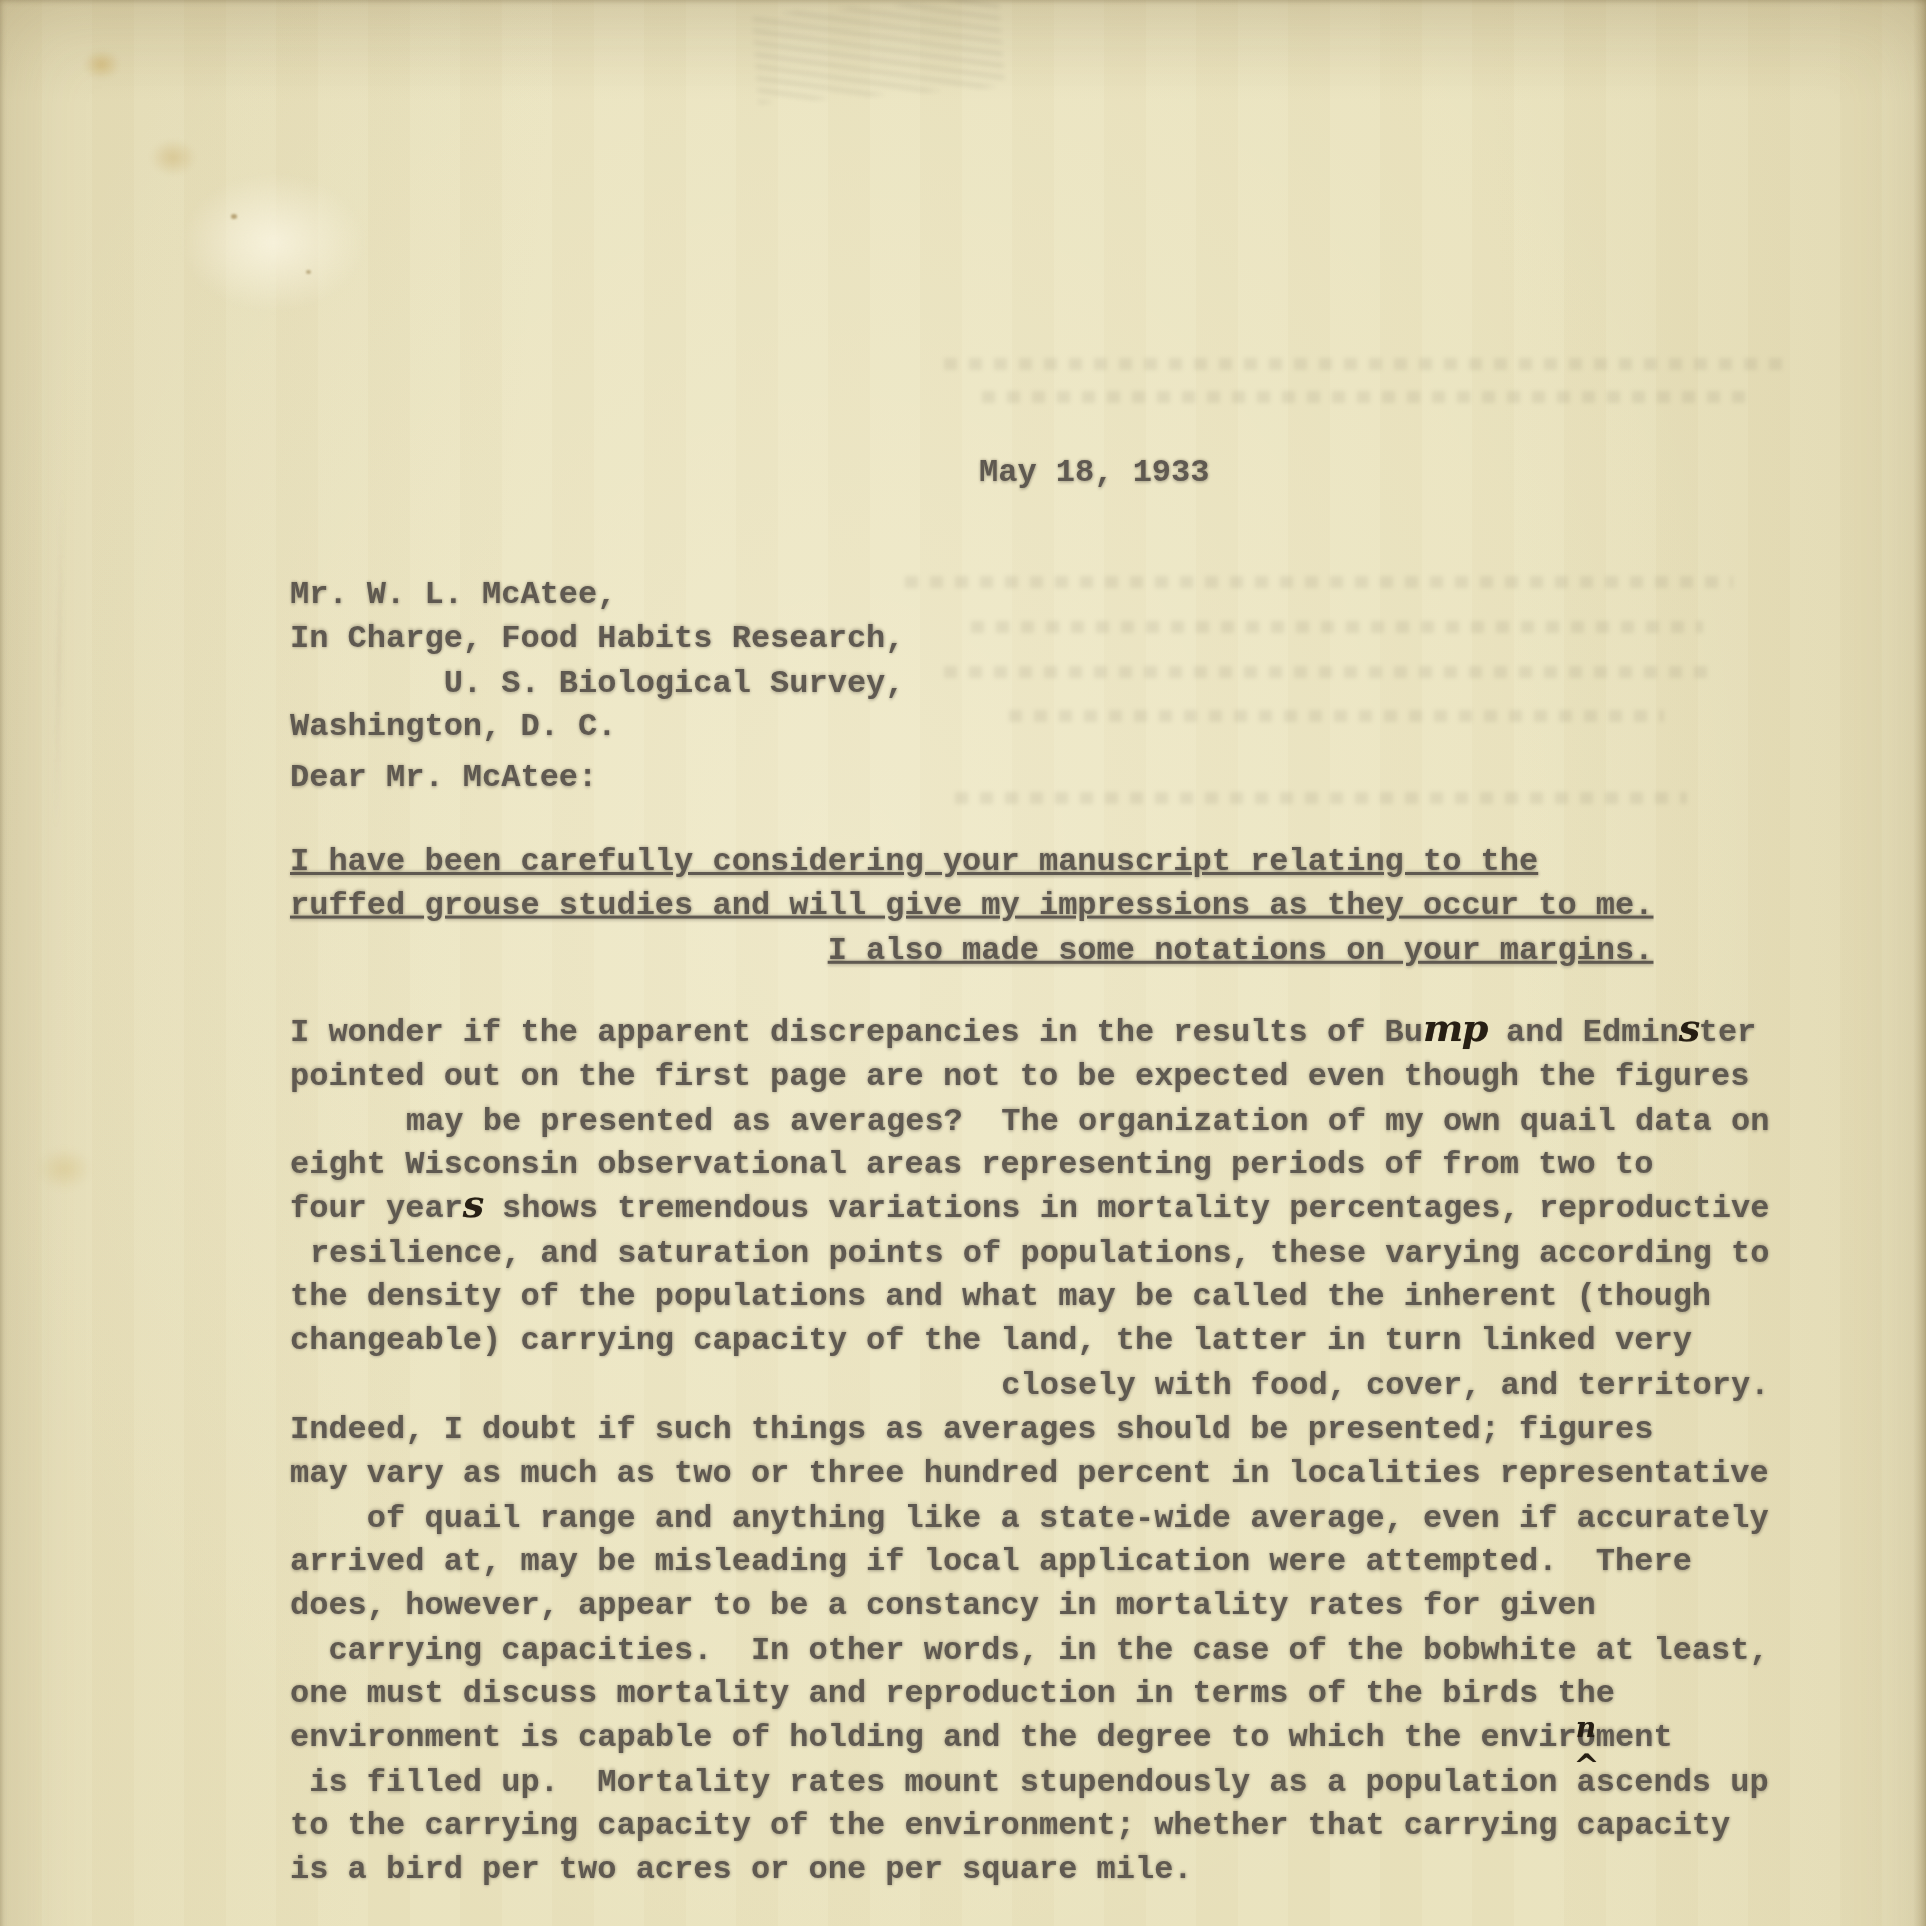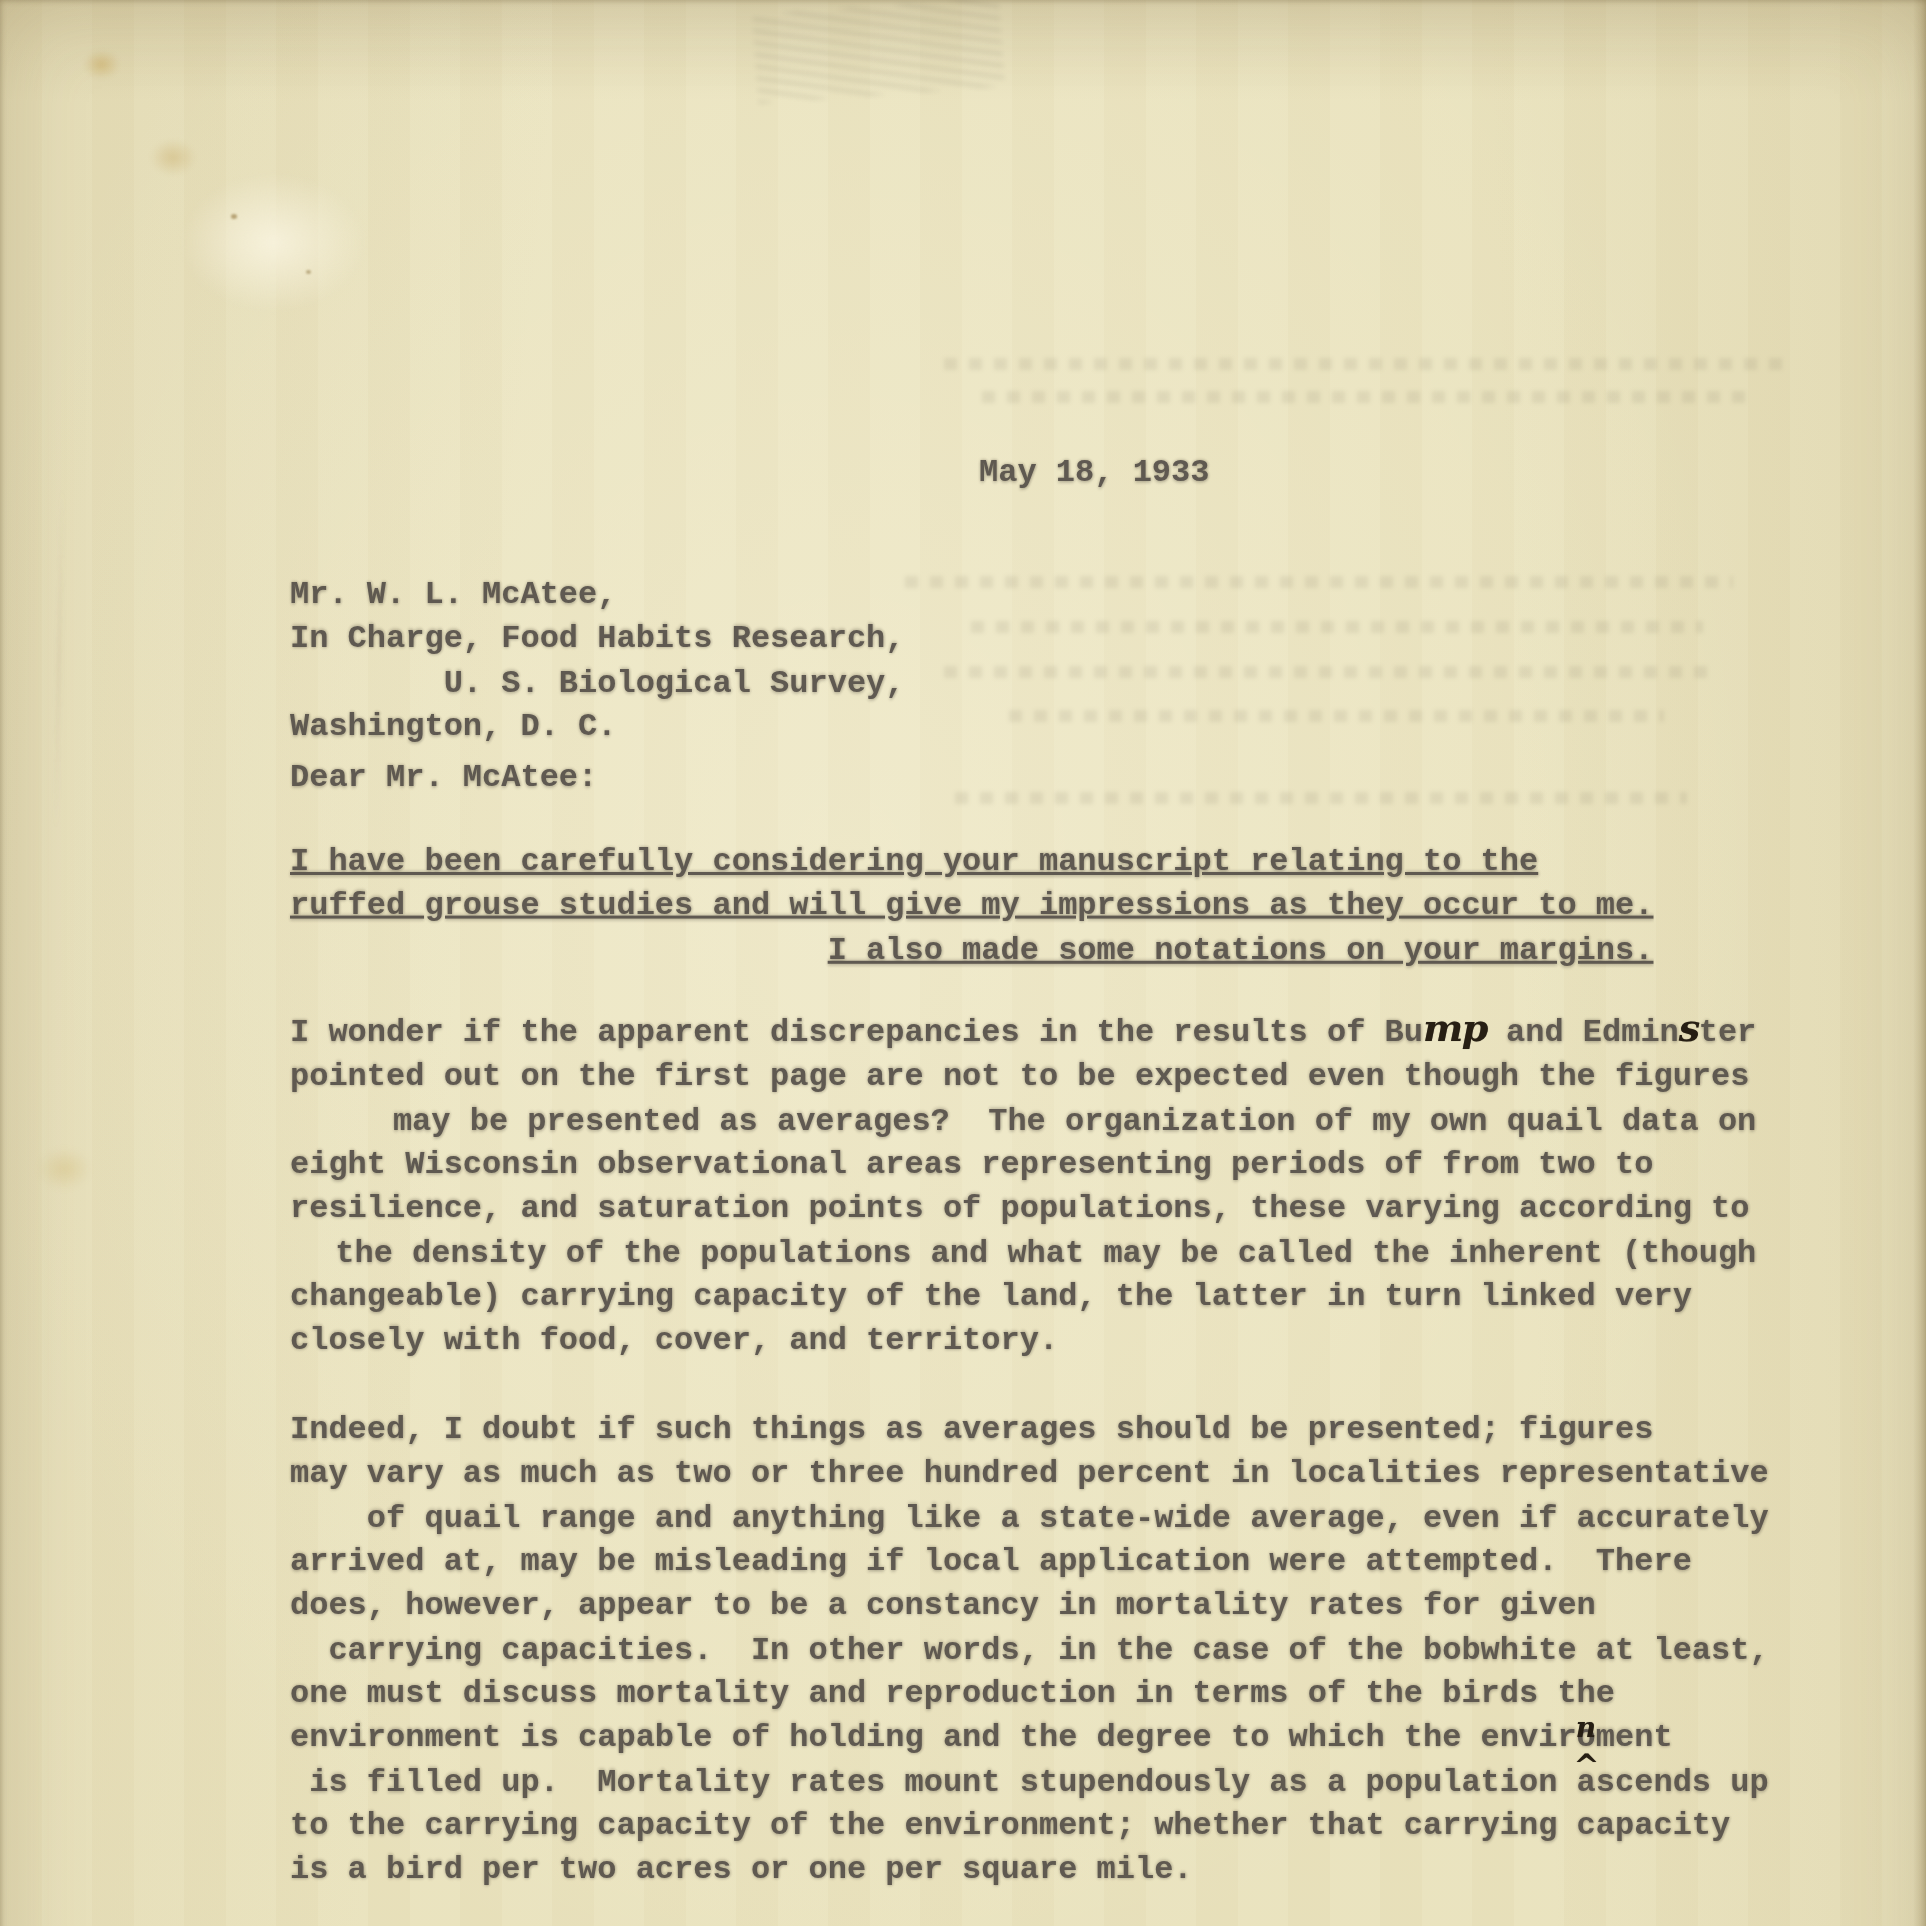--- a/index.html
+++ b/index.html
@@ -91,20 +91,21 @@
   <div class="typed" style="top:840px;text-decoration:underline;">
       <div class="tline">I have been carefully considering your manuscript relating to the</div>
       <div class="tline">ruffed grouse studies and will give my impressions as they occur to me.</div>
       <div class="tline">I also made some notations on your margins.</div>
     </div>
   <div class="typed" style="top:1011px;">
       <div class="tline">I wonder if the apparent discrepancies in the results of Bu<span class="hw">mp</span> and Edmin<span class="hw">s</span>ter</div>
       <div class="tline">pointed out on the first page are not to be expected even though the figures</div>
       <div class="tline">may be presented as averages?  The organization of my own quail data on</div>
       <div class="tline">eight Wisconsin observational areas representing periods of from two to</div>
+      <div class="tline">four year<span class="hw">s</span> shows tremendous variations in mortality percentages, reproductive</div>
       <div class="tline">resilience, and saturation points of populations, these varying according to</div>
       <div class="tline">the density of the populations and what may be called the inherent (though</div>
       <div class="tline">changeable) carrying capacity of the land, the latter in turn linked very</div>
       <div class="tline">closely with food, cover, and territory.</div>
     </div>
   <div class="typed" style="top:1408px;">
       <div class="tline">Indeed, I doubt if such things as averages should be presented; figures</div>
       <div class="tline">may vary as much as two or three hundred percent in localities representative</div>
       <div class="tline">of quail range and anything like a state-wide average, even if accurately</div>
       <div class="tline">arrived at, may be misleading if local application were attempted.  There</div>

